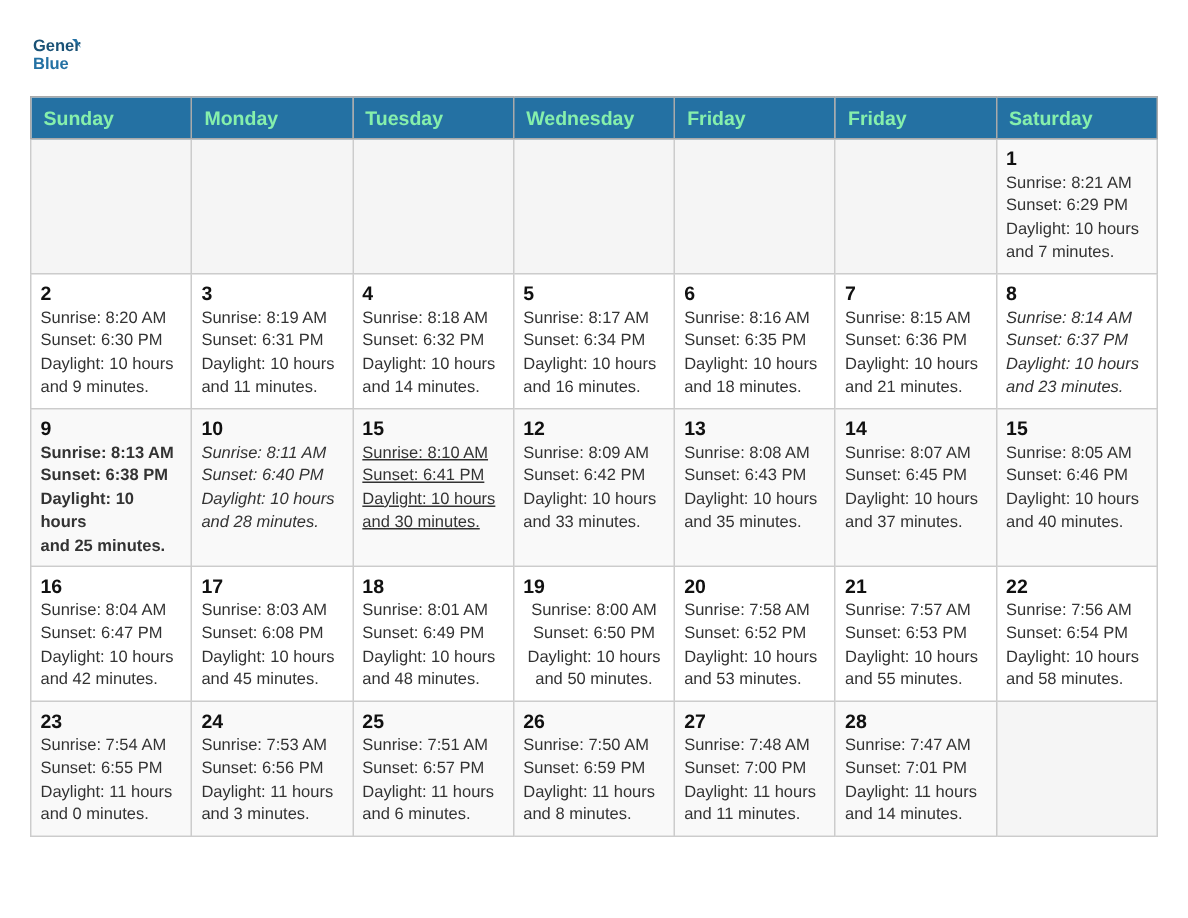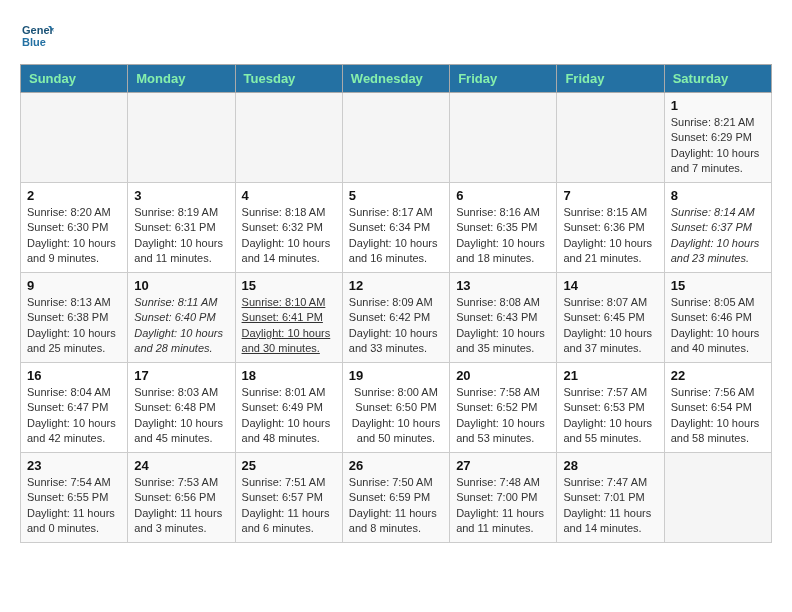--- a/index.html
+++ b/index.html
@@ -171,21 +171,21 @@
           <span class="day-num">8</span>
           <div class="day-info" style="white-space: pre-line; font-style: italic;">Sunrise: 8:14 AM
 Sunset: 6:37 PM
 Daylight: 10 hours
 and 23 minutes.</div>
         </td>
       </tr>
       <tr>
         <td>
           <span class="day-num">9</span>
-          <div class="day-info" style="white-space: pre-line;">Sunrise: 8:13 AM
+          <div class="day-info" style="white-space: pre-line; font-weight: bold;">Sunrise: 8:13 AM
 Sunset: 6:38 PM
 Daylight: 10 hours
 and 25 minutes.</div>
         </td>
         <td>
           <span class="day-num">10</span>
           <div class="day-info" style="white-space: pre-line; font-style: italic;">Sunrise: 8:11 AM
 Sunset: 6:40 PM
 Daylight: 10 hours
 and 28 minutes.</div>
@@ -230,21 +230,21 @@
         <td>
           <span class="day-num">16</span>
           <div class="day-info" style="white-space: pre-line;">Sunrise: 8:04 AM
 Sunset: 6:47 PM
 Daylight: 10 hours
 and 42 minutes.</div>
         </td>
         <td>
           <span class="day-num">17</span>
           <div class="day-info" style="white-space: pre-line;">Sunrise: 8:03 AM
-Sunset: 6:48 PM
+Sunset: 6:08 PM
 Daylight: 10 hours
 and 45 minutes.</div>
         </td>
         <td>
           <span class="day-num">18</span>
           <div class="day-info" style="white-space: pre-line;">Sunrise: 8:01 AM
 Sunset: 6:49 PM
 Daylight: 10 hours
 and 48 minutes.</div>
         </td>

